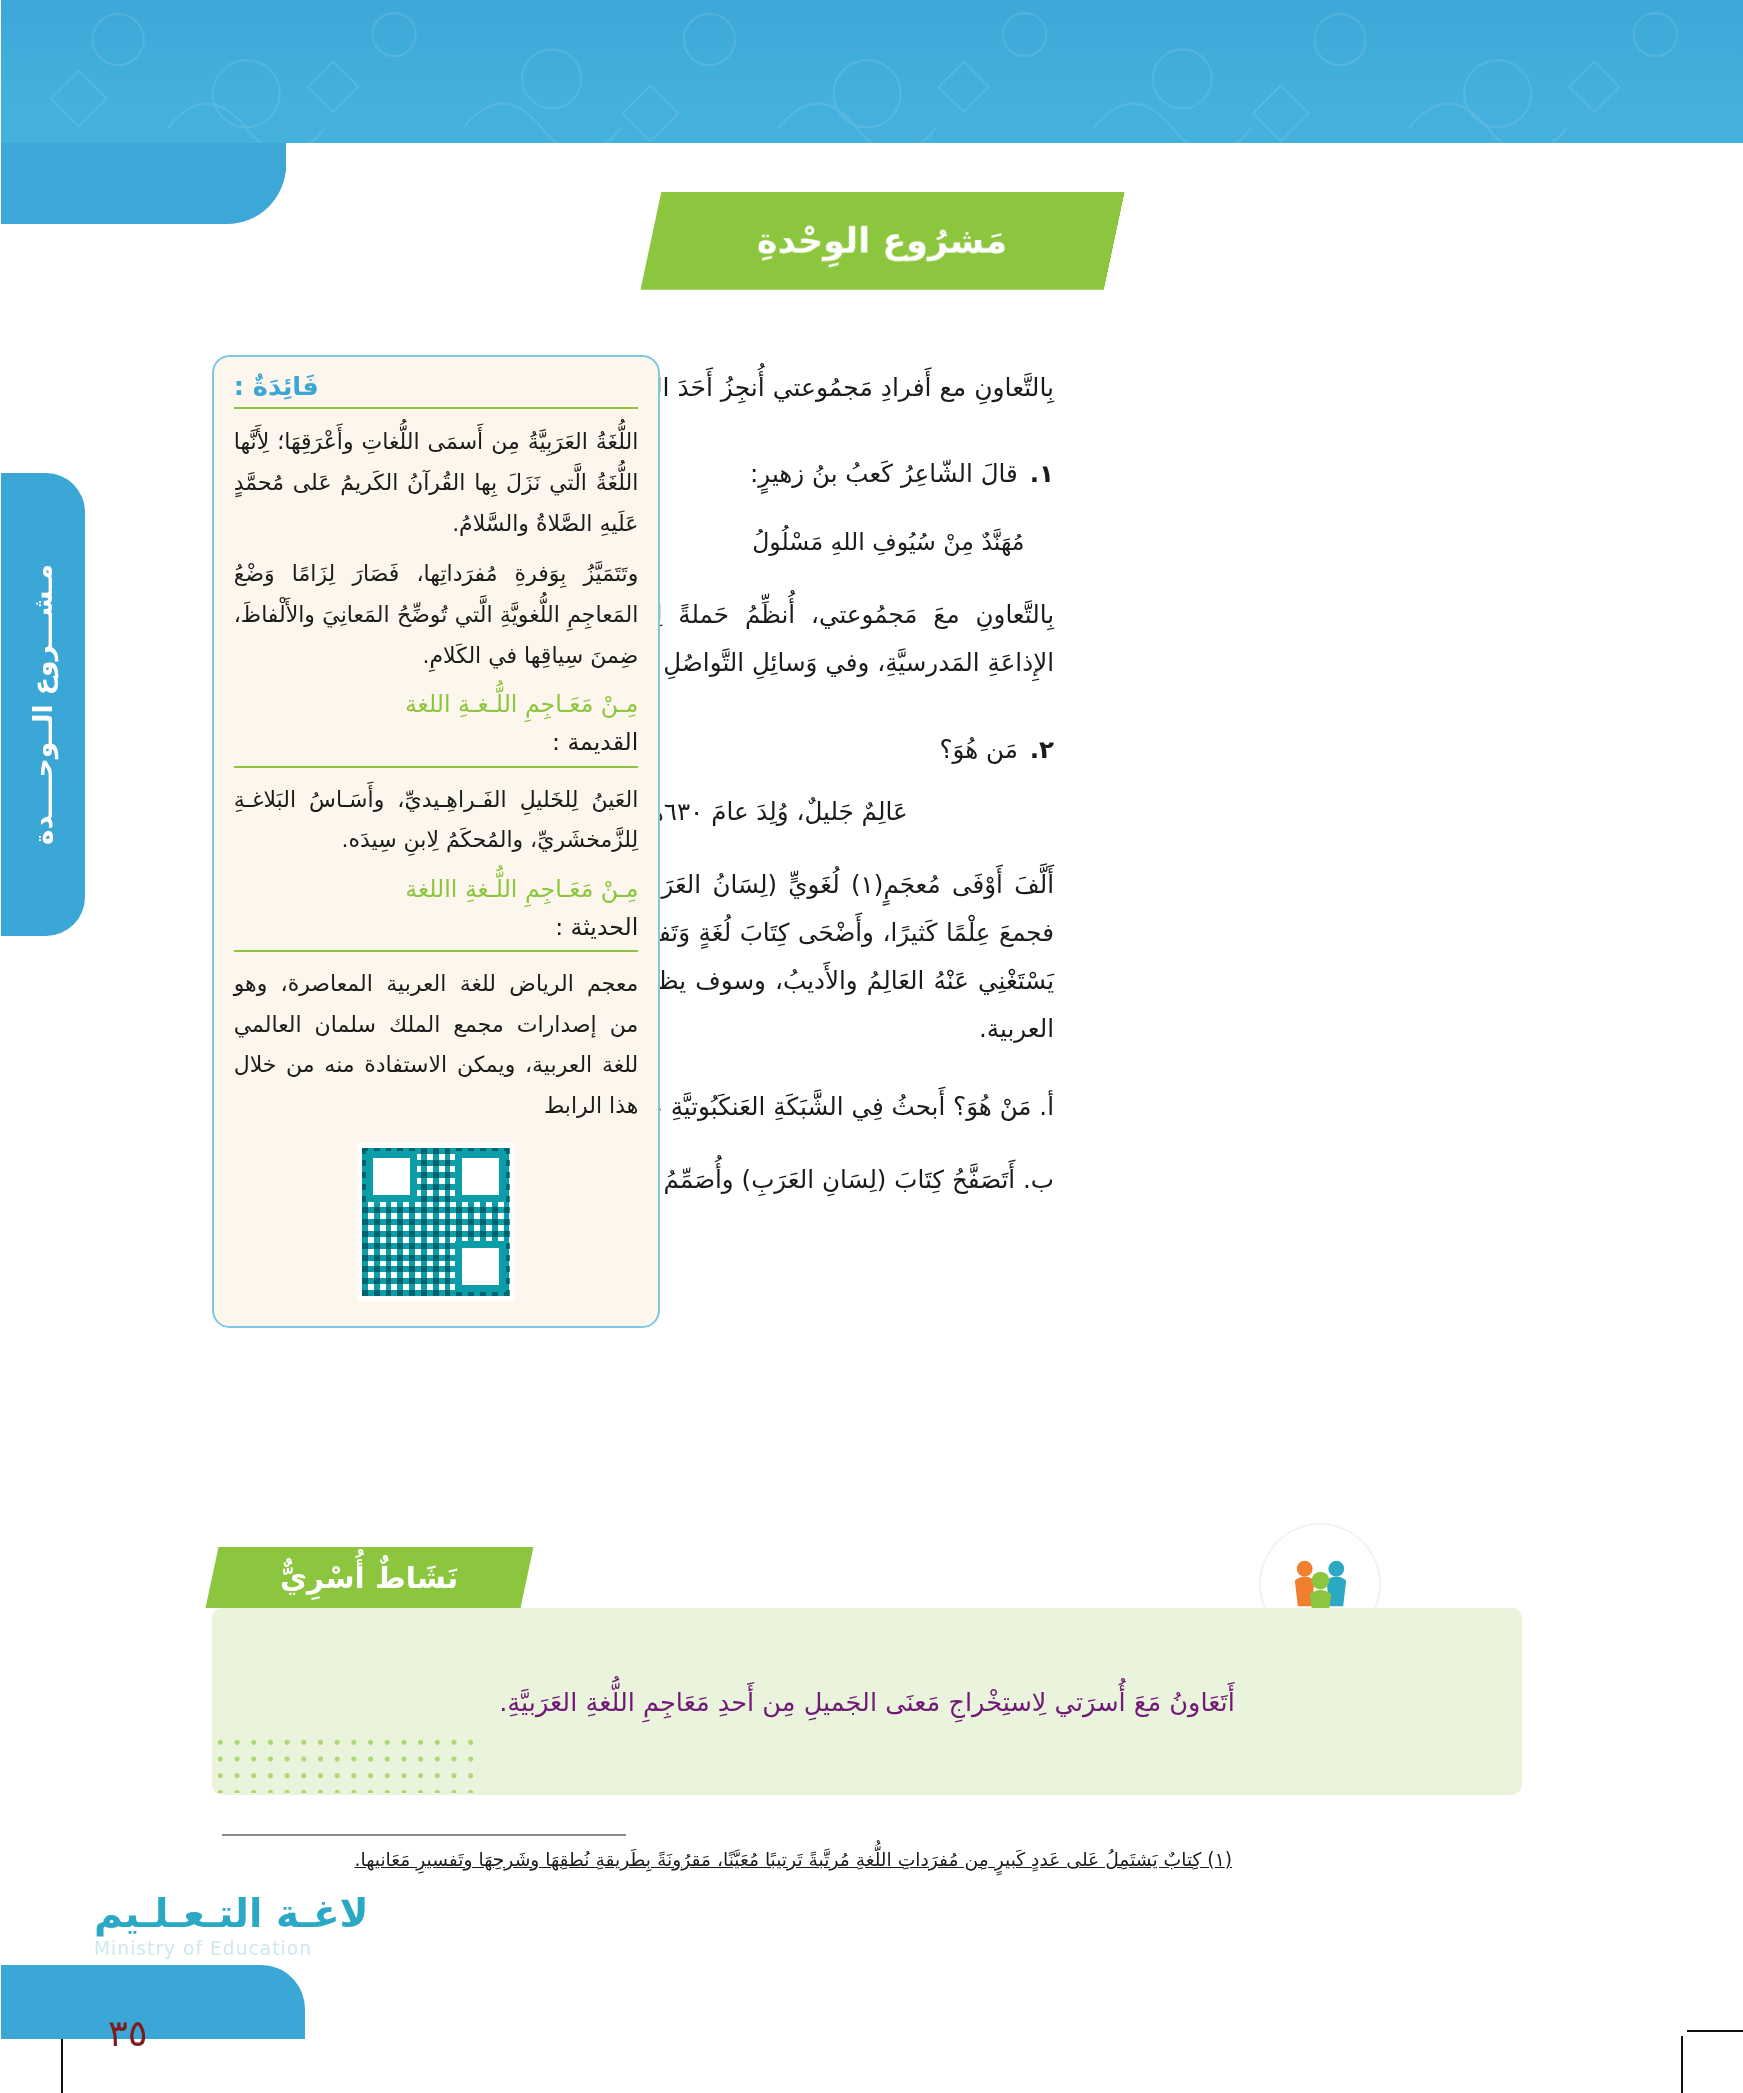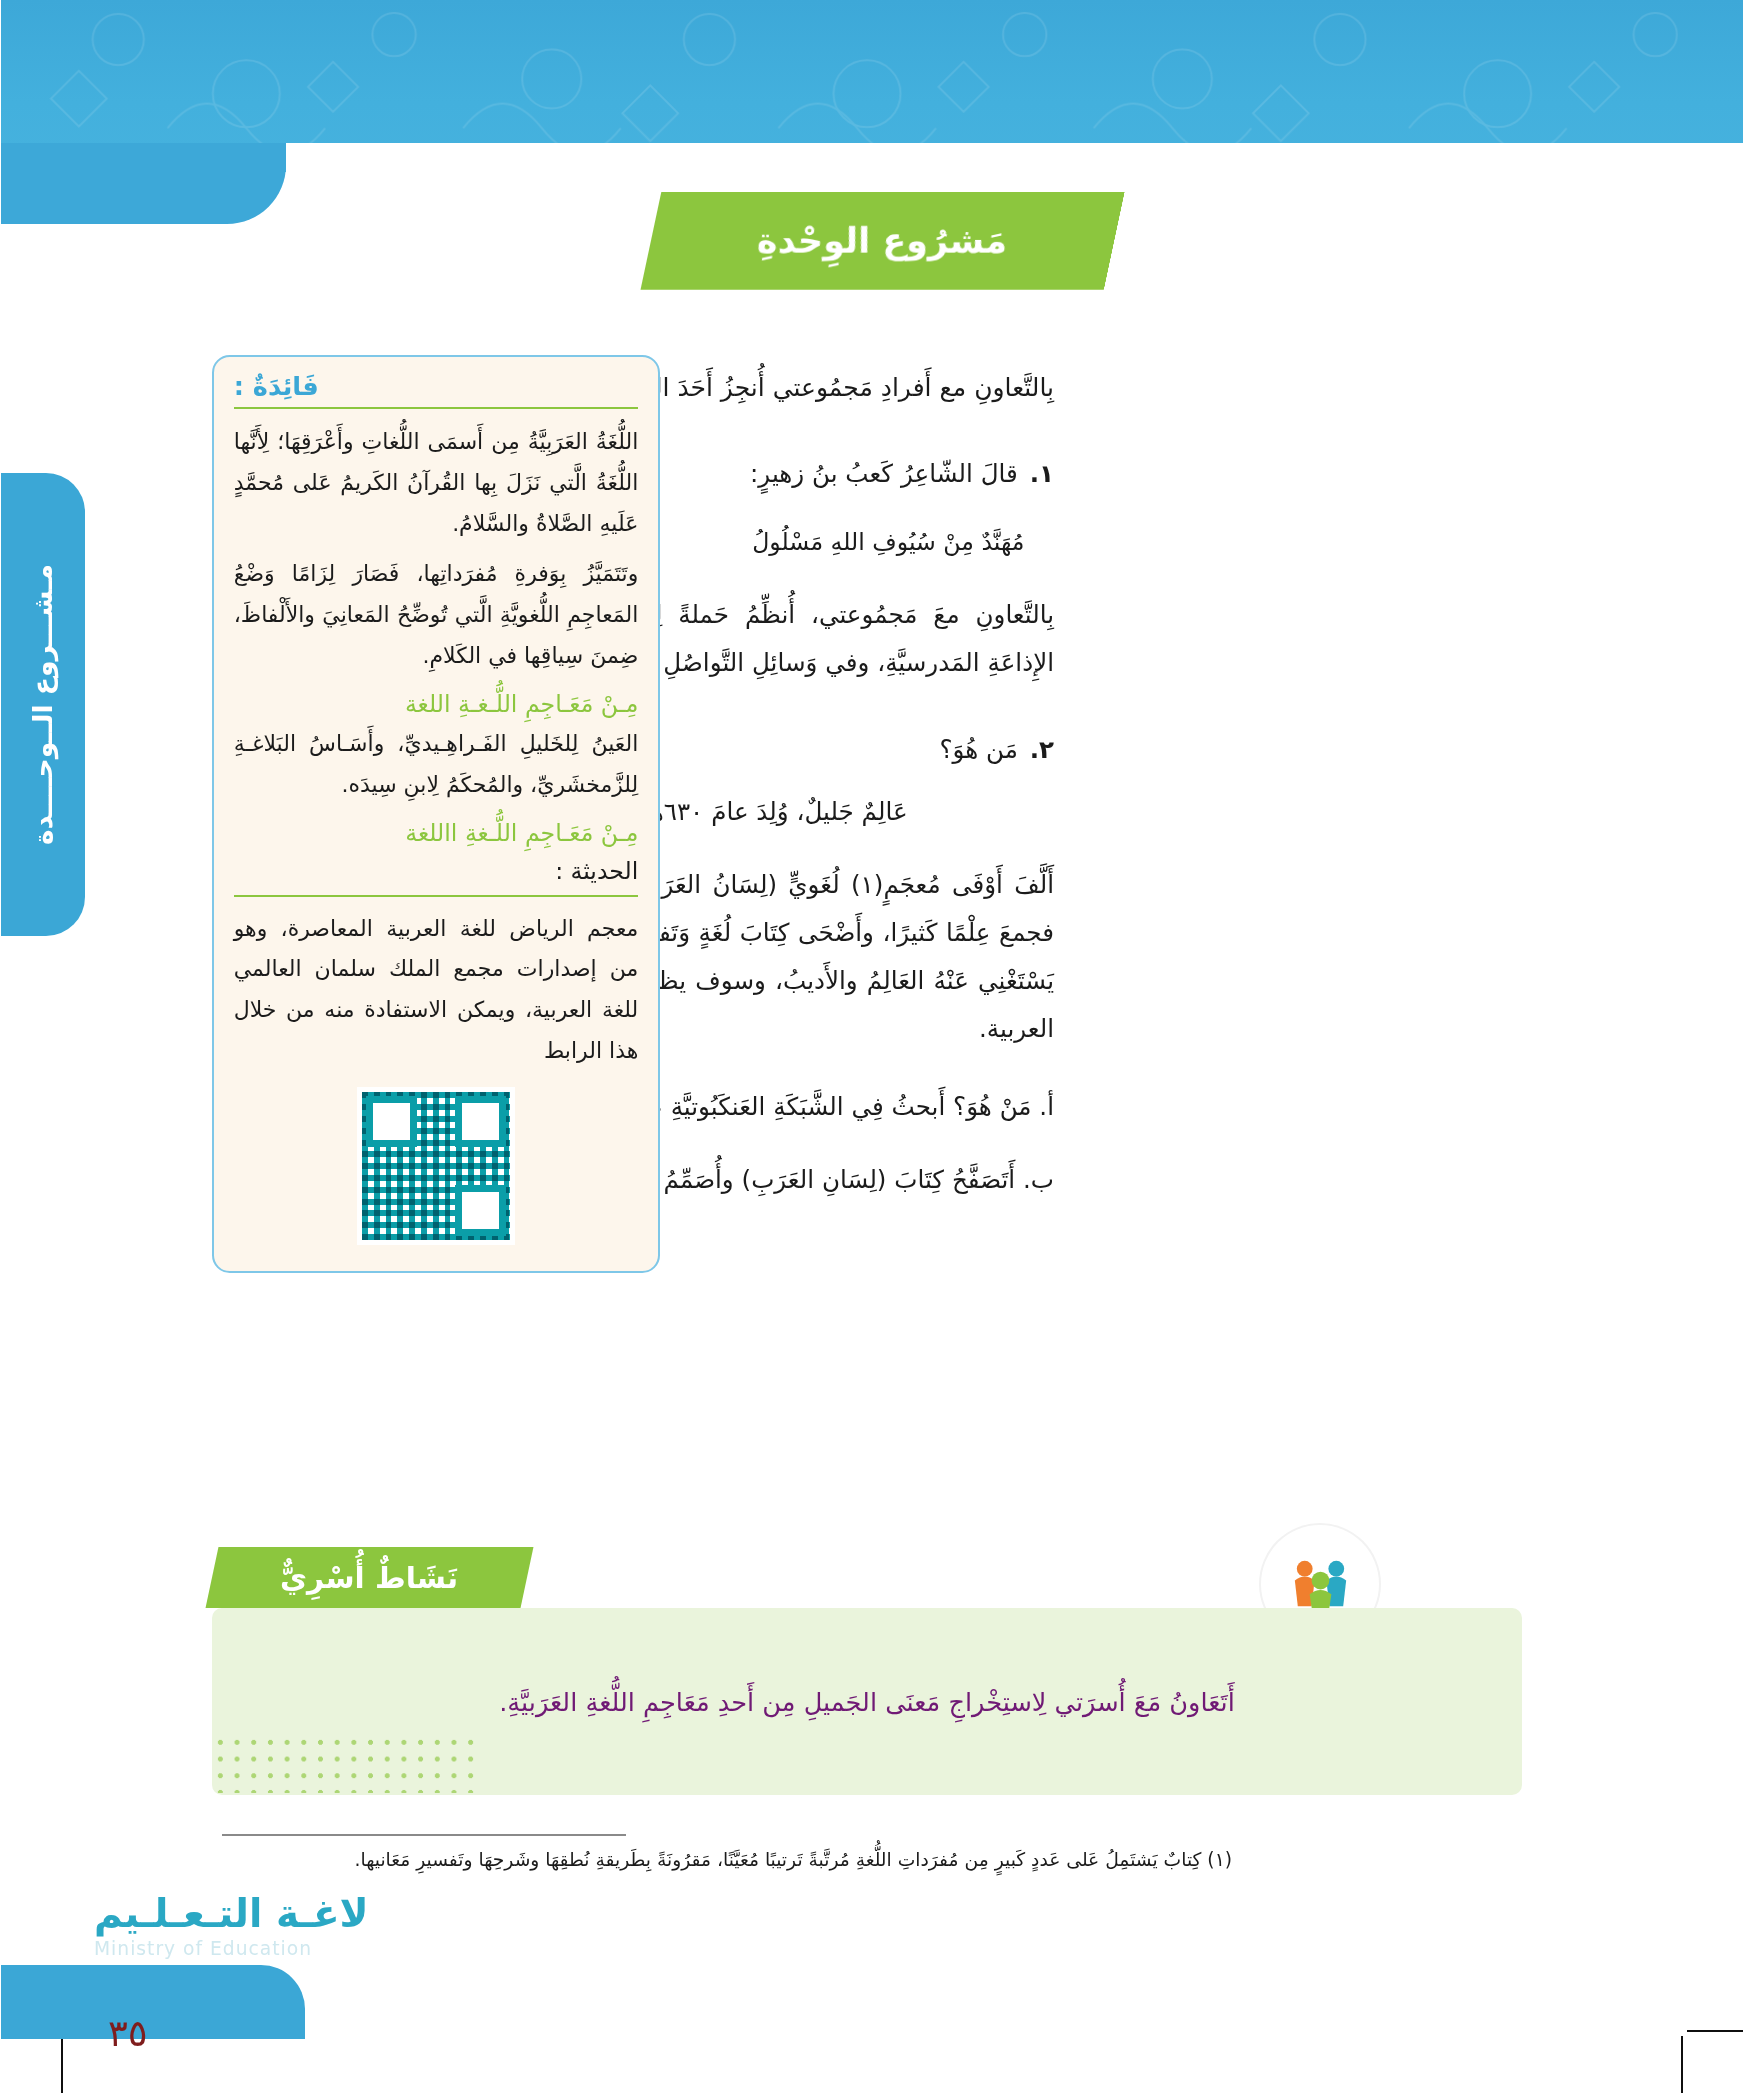--- a/index.html
+++ b/index.html
@@ -286,20 +286,21 @@
   }
   .footnote {
     position: absolute;
     right: 512px;
     top: 1844px;
     width: 1010px;
     text-align: right;
     font-size: 18.7px;
     color: #1b1b1b;
     line-height: 1.7;
+    text-decoration: underline;
   }
 
   
   .footer-logo {
     position: absolute;
     left: 94px;
     top: 1891px;
     width: 325px;
     text-align: left;
   }
@@ -424,20 +425,21 @@
   <p class="indented sub-item">ب. أَتَصَفَّحُ كِتَابَ (لِسَانِ العَرَبِ) وأُصَمِّمُ بِطَاقَةً تَعريفيَّةً لَهُ.</p>
 </div>
 
 <div class="info-box">
   <div class="info-head">فَائِدَةٌ :</div>
   <div class="info-body">اللُّغَةُ العَرَبِيَّةُ مِن أَسمَى اللُّغاتِ وأَعْرَقِهَا؛ لِأَنَّها اللُّغَةُ الَّتي نَزَلَ بِها القُرآنُ الكَريمُ عَلى مُحمَّدٍ عَلَيهِ الصَّلاةُ والسَّلامُ.</div>
   <div class="info-body" style="margin-top:9.9px;">وتَتَمَيَّزُ بِوَفرةِ مُفرَداتِها، فَصَارَ لِزَامًا وَضْعُ المَعاجِمِ اللُّغويَّةِ الَّتي تُوضِّحُ المَعانِيَ والأَلْفاظَ، ضِمنَ سِياقِها في الكَلامِ.</div>
 
   <div class="info-subhead">
     <span>مِـنْ مَعَـاجِمِ اللُّـغـةِ اللغة</span>
+    <span class="second-line">القديمة :</span>
   </div>
 
   <div class="info-body">العَينُ لِلخَليلِ الفَـراهِـيديِّ، وأَسَـاسُ البَلاغـةِ لِلزَّمخشَريِّ، والمُحكَمُ لِابنِ سِيدَه.</div>
 
   <div class="info-subhead">
     <span>مِـنْ مَعَـاجِمِ اللُّـغةِ االلغة</span>
     <span class="second-line">الحديثة :</span>
   </div>
 
   <div class="info-body">معجم الرياض للغة العربية المعاصرة، وهو من إصدارات مجمع الملك سلمان العالمي للغة العربية، ويمكن الاستفادة منه من خلال هذا الرابط</div>

